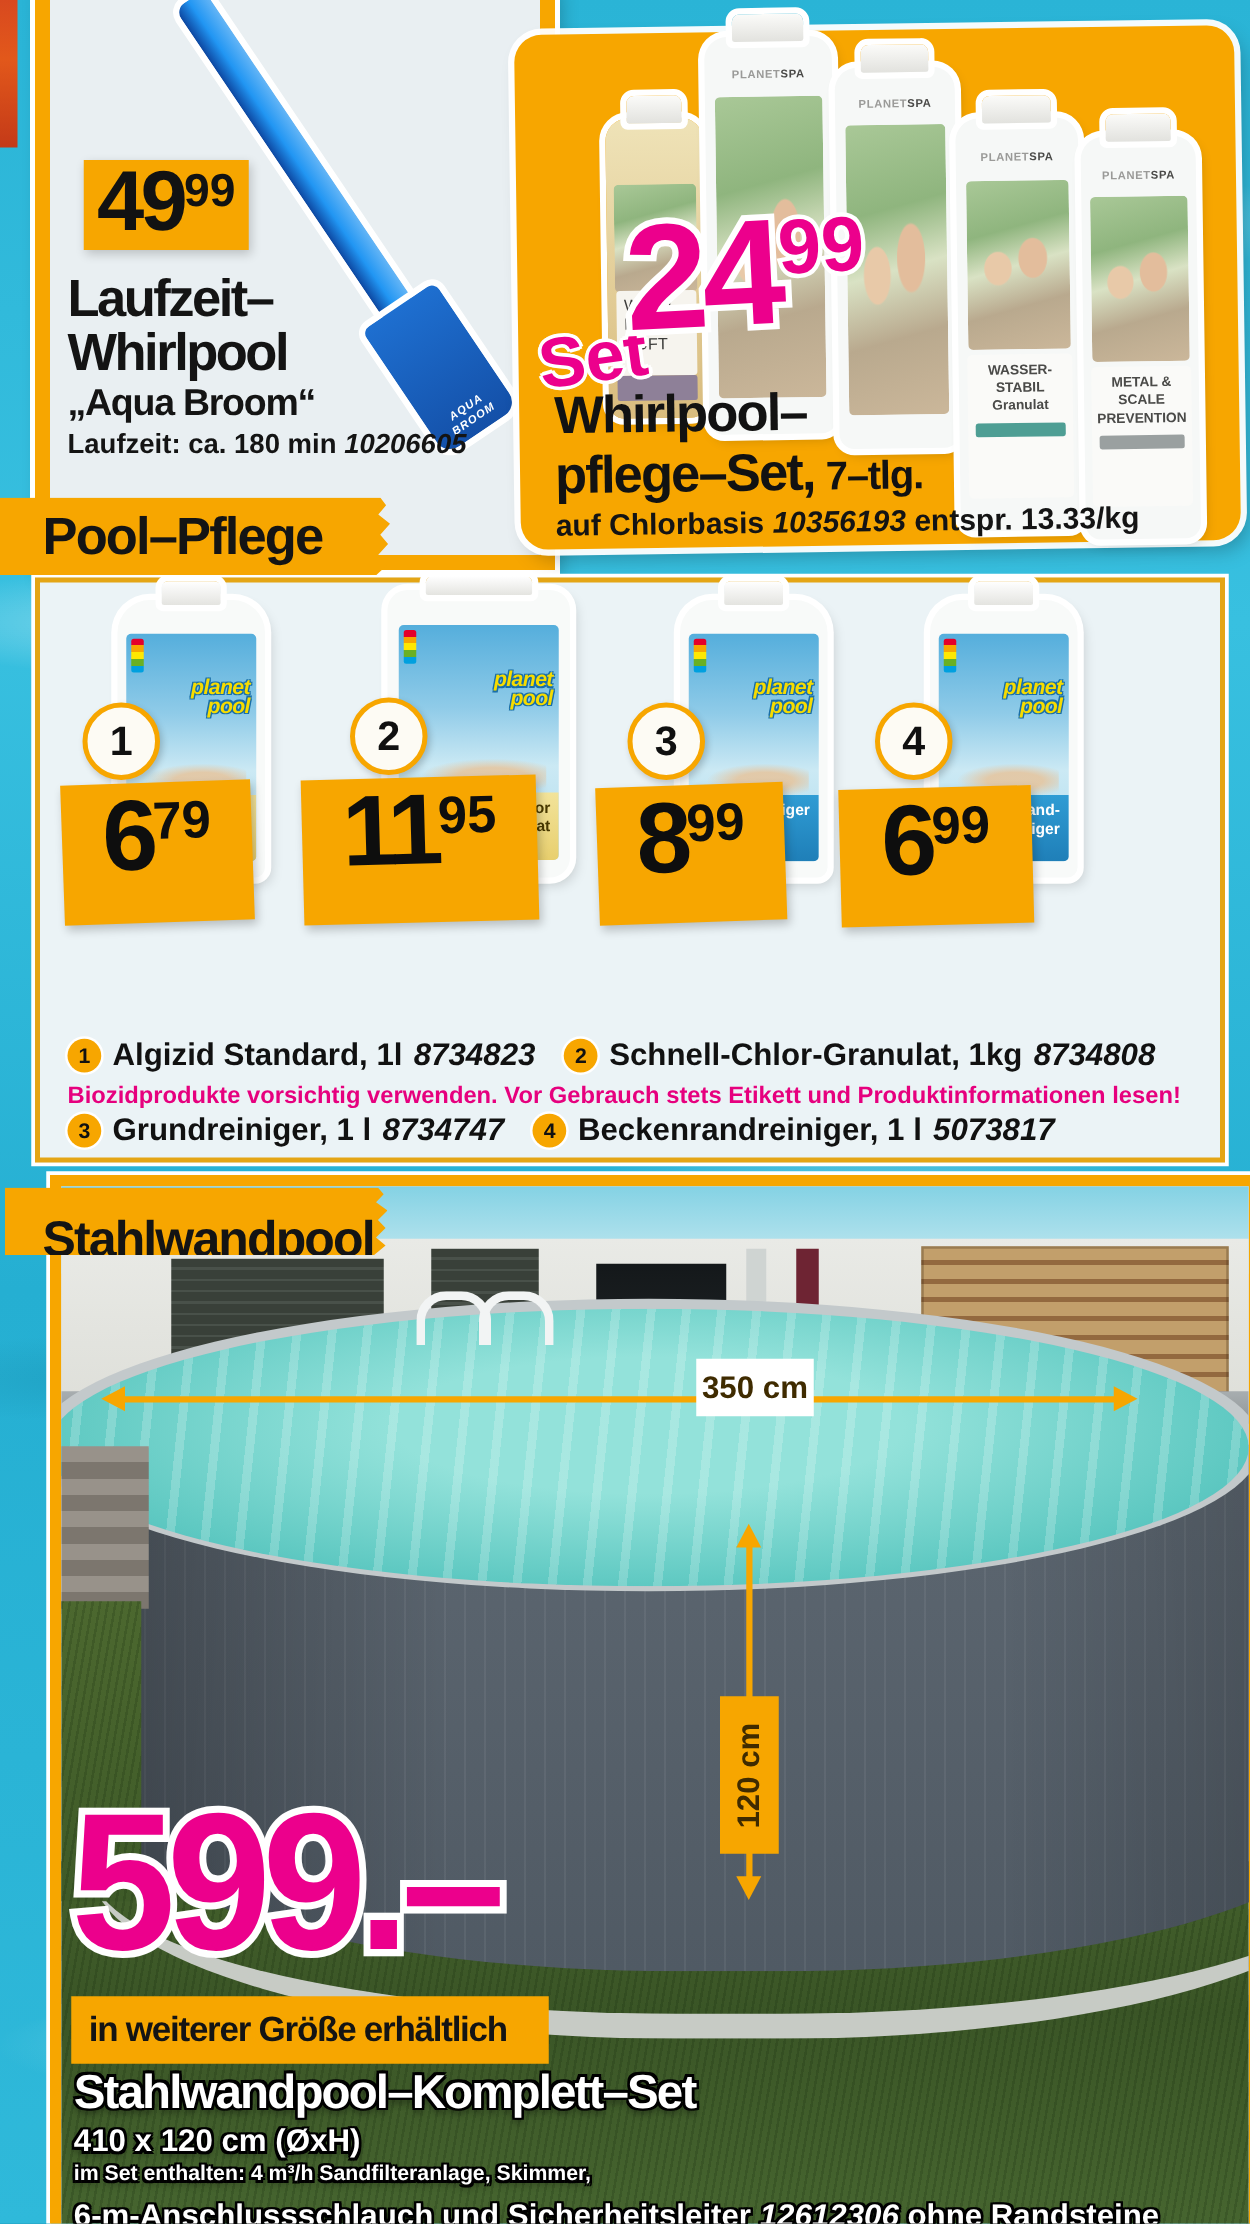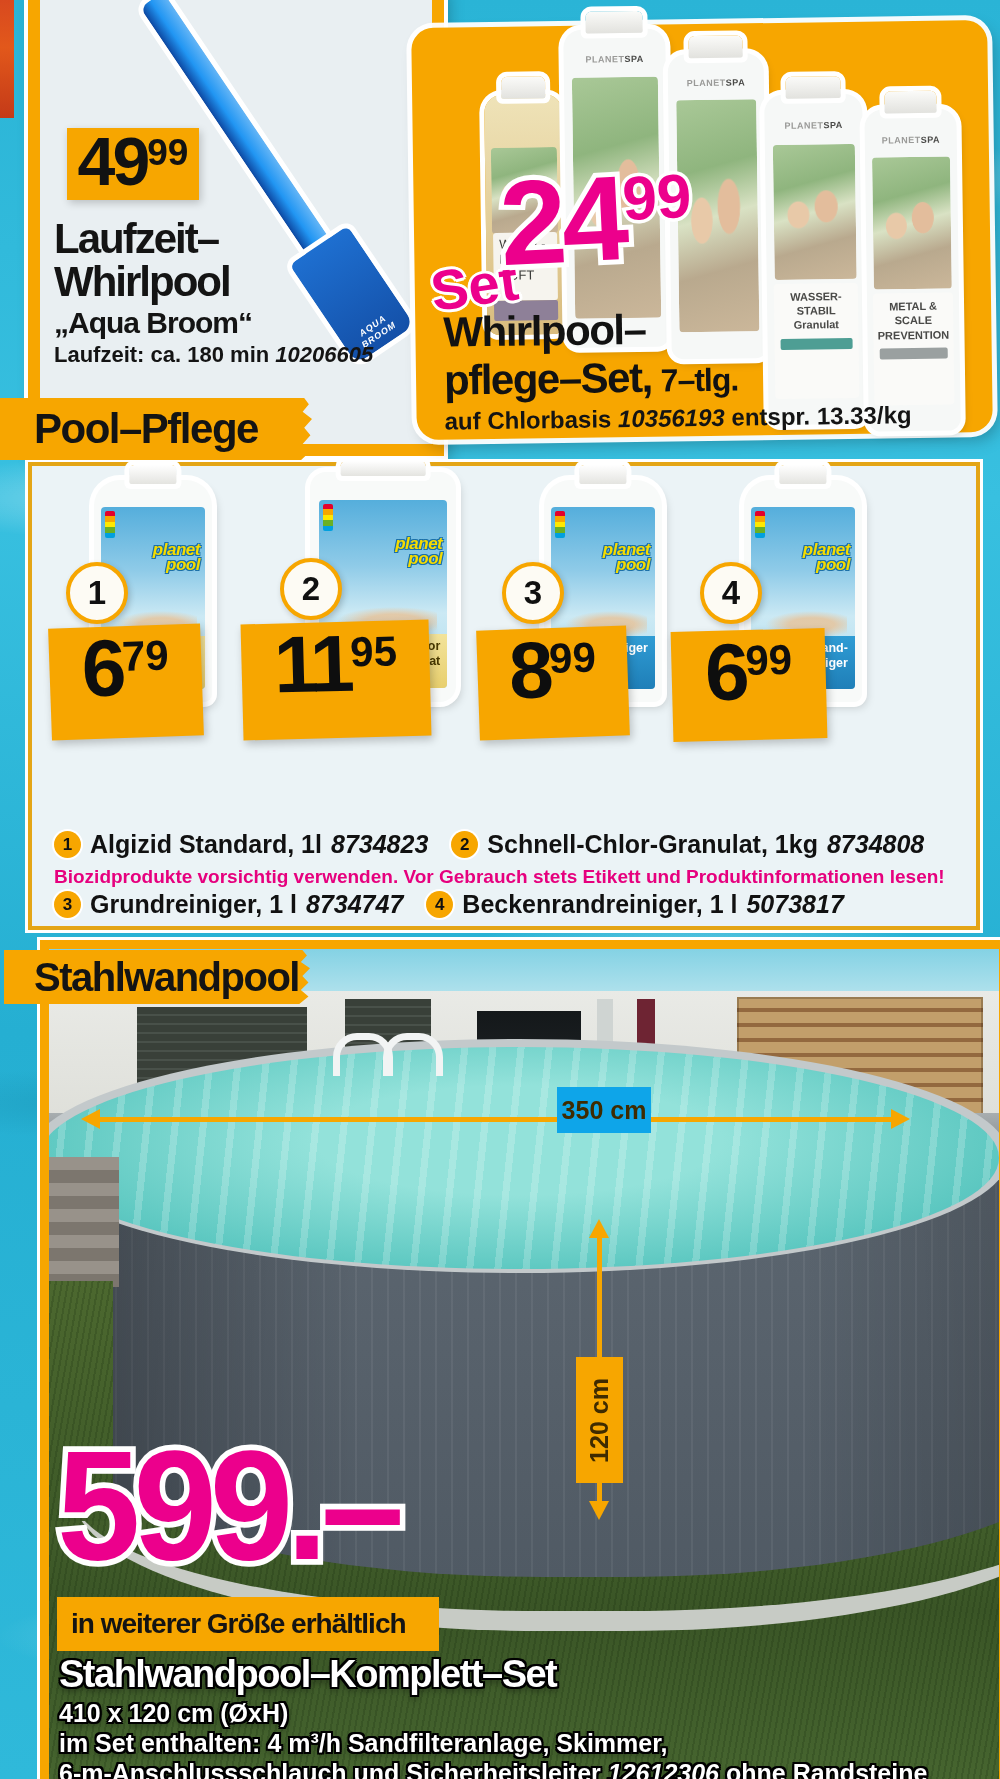--- a/index.html
+++ b/index.html
@@ -116,21 +116,21 @@
   .descrow{position:absolute;left:22px;display:flex;align-items:center;gap:9px;white-space:nowrap;
     font-size:25px;font-weight:900;color:#111;}
   .descrow .sku{font-size:25px;margin-right:14px;}
   .mini-num{width:27px;height:27px;border-radius:50%;background:#f7a600;color:#111;font-size:17px;font-weight:900;
     display:inline-flex;align-items:center;justify-content:center;box-shadow:0 0 0 2px #fff;flex:0 0 auto;}
   #drow1{top:364px;} #dwarn{top:400px;left:22px;font-size:19px;font-weight:800;color:#e6007e;white-space:nowrap;}
   #drow2{top:424px;}
 
   
   #sw-banner{left:4px;top:950px;width:306px;height:54px;background:#f7a600;z-index:10;}
-  #sw-banner span{position:absolute;left:30px;top:0;line-height:54px;font-size:40px;font-weight:900;letter-spacing:-1.5px;color:#141414;}
+  #sw-banner span{position:absolute;left:30px;top:15px;line-height:54px;font-size:40px;font-weight:900;letter-spacing:-1.5px;color:#141414;}
   #photo{left:40px;top:940px;width:950px;height:842px;border:9px solid #f7a600;box-shadow:0 0 0 3px #fff;
     background:#dde8e8;overflow:hidden;}
   .ph-sky{left:0;top:0;right:0;height:70px;background:linear-gradient(180deg,#84d2e4,#c9eaf1);}
   .ph-house{left:0;top:42px;right:0;height:146px;background:linear-gradient(180deg,#e9eae6,#dddeD8);}
   .ph-brick-a{left:88px;top:58px;width:170px;height:108px;background:repeating-linear-gradient(180deg,#394039 0 7px,#49514a 7px 9px);}
   .ph-brick-b{left:296px;top:50px;width:86px;height:118px;background:repeating-linear-gradient(180deg,#394039 0 7px,#49514a 7px 9px);}
   .ph-door{left:428px;top:62px;width:104px;height:104px;background:linear-gradient(180deg,#14181a,#23282b);}
   .ph-col{left:548px;top:50px;width:16px;height:118px;background:#cfd4d2;}
   .ph-maroon{left:588px;top:50px;width:18px;height:112px;background:#6e2433;}
   .ph-fence{left:688px;top:48px;width:246px;height:120px;background:repeating-linear-gradient(180deg,#c29f6b 0 11px,#93693f 11px 15px);box-shadow:inset 0 0 0 2px rgba(60,40,20,.3);}
@@ -151,35 +151,35 @@
                radial-gradient(ellipse at 50% 42%, #93e2da 0 30%, #5fc9c2 70%, #3fb0b2 100%);}
   .rail{position:absolute;width:46px;height:36px;border:7px solid #f2f4f4;border-bottom:none;border-radius:24px 24px 0 0;z-index:5;}
   #rail1{left:284px;top:84px;} #rail2{left:334px;top:84px;}
   .ph-deck{left:0;top:208px;width:70px;height:130px;background:repeating-linear-gradient(180deg,#98928a 0 13px,#7c766e 13px 26px);z-index:4;}
   .ph-grass-left{left:0;top:332px;width:64px;height:240px;z-index:4;
     background:repeating-linear-gradient(100deg,rgba(15,35,8,.18) 0 2px,transparent 2px 6px),linear-gradient(180deg,#4c682f,#3e5a28);}
   .dim{z-index:6;}
   #harrow{left:46px;top:168px;width:800px;border-top:5px solid #f7a600;}
   #tri-l{left:32px;top:160px;width:0;height:0;border-top:10px solid transparent;border-bottom:10px solid transparent;border-right:19px solid #f7a600;}
   #tri-r{left:842px;top:160px;width:0;height:0;border-top:10px solid transparent;border-bottom:10px solid transparent;border-left:19px solid #f7a600;}
-  #wlabel{left:508px;top:138px;width:94px;height:46px;background:#0ea5e9;color:#3f2b00;font-size:25px;font-weight:900;
+  #wlabel{left:508px;top:138px;width:94px;height:46px;background:#ffffff;color:#3f2b00;font-size:25px;font-weight:900;
     display:flex;align-items:center;justify-content:center;z-index:7;}
   #varrow{left:548px;top:288px;height:266px;border-left:5px solid #f7a600;}
   #tri-u{left:540px;top:270px;width:0;height:0;border-left:10px solid transparent;border-right:10px solid transparent;border-bottom:19px solid #f7a600;}
   #tri-d{left:540px;top:552px;width:0;height:0;border-left:10px solid transparent;border-right:10px solid transparent;border-top:19px solid #f7a600;}
   #hlabel{left:527px;top:408px;width:47px;height:126px;background:#f7a600;display:flex;align-items:center;justify-content:center;z-index:7;}
   #hlabel span{transform:rotate(-90deg);font-size:25px;font-weight:900;color:#3f2b00;white-space:nowrap;}
   #big-price{left:8px;top:478px;font-size:150px;line-height:1;color:#ec008c;font-weight:900;letter-spacing:-7px;
     -webkit-text-stroke:11px #fff;paint-order:stroke fill;z-index:8;transform:scaleY(1.04);transform-origin:left top;}
   #avail{left:8px;top:648px;width:382px;height:54px;background:#f7a600;display:flex;align-items:center;
     padding-left:14px;box-sizing:border-box;font-size:28px;font-weight:900;color:#141414;z-index:8;letter-spacing:-1px;}
   .ph-txt{color:#fff;z-index:8;white-space:nowrap;}
   #set-title{left:10px;top:704px;font-size:38px;font-weight:900;letter-spacing:-1.5px;}
   #dim-line{left:10px;top:750px;font-size:25px;font-weight:800;}
-  #inc1{left:10px;top:780px;font-size:25px;font-weight:700;}
+  #inc1{left:10px;top:780px;font-size:17px;font-weight:700;}
   #inc1 b{font-weight:900;}
   #inc2{left:10px;top:810px;font-size:25px;font-weight:700;}
   #edge-remnant{left:0;top:0;width:14px;height:118px;background:linear-gradient(180deg,#d8491f,#e2581b 40%,#c43a18);}
 </style>
 </head>
 <body>
 
 <div id="page">
 
   <div id="edge-remnant" class="abs"></div>

